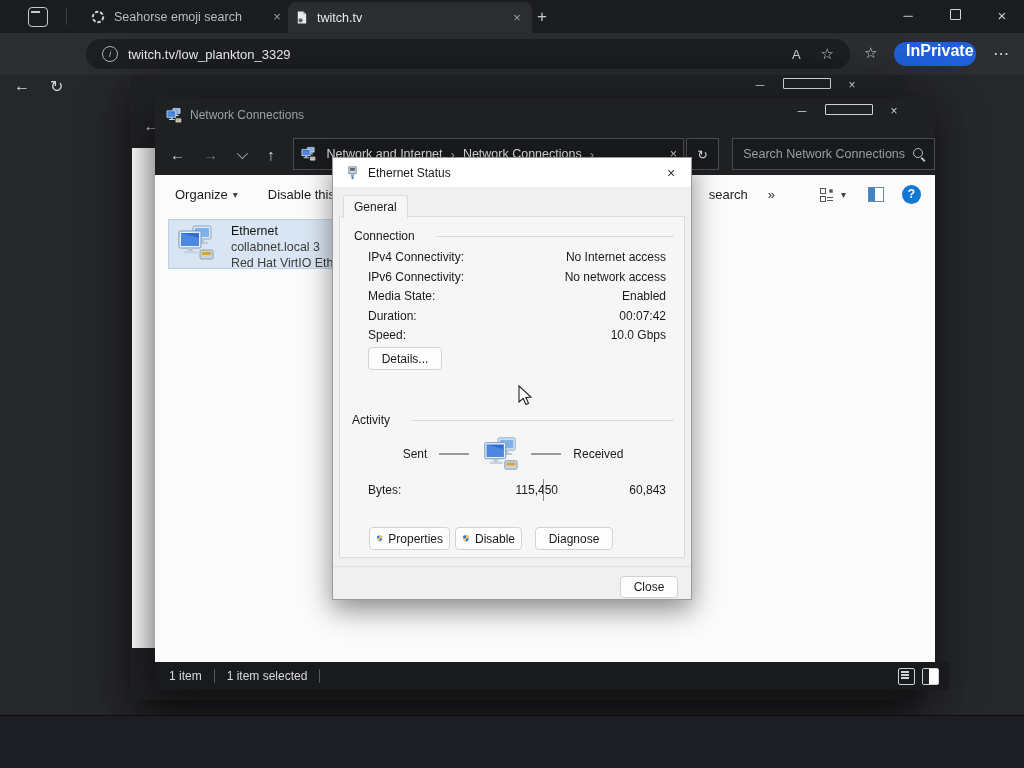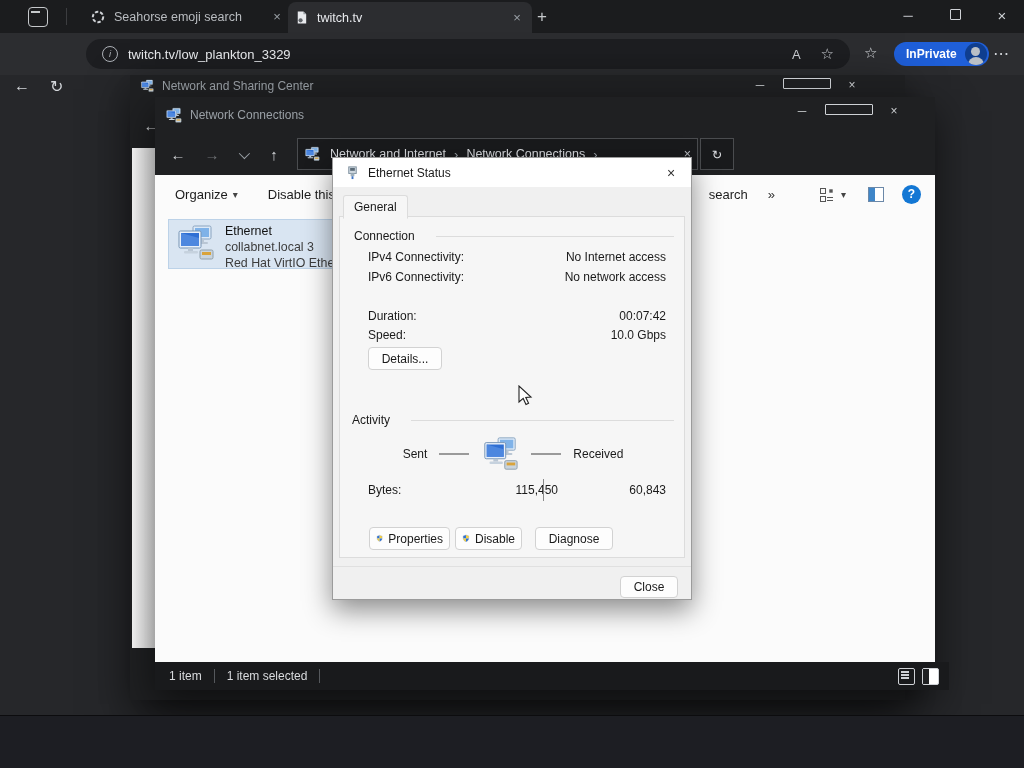--- a/index.html
+++ b/index.html
@@ -26,21 +26,21 @@
   .capbtn{top:5px;width:30px;height:22px;color:#cfd2d6;text-align:center;line-height:22px;font-size:13px;}
   .sq{display:inline-block;width:9px;height:9px;border:1.2px solid #cfd2d6;border-radius:1px;}
   #toolbar{left:0;top:33px;width:1024px;height:42px;background:#2c2d30;}
   .tbtn{color:#d3d6da;font-size:16px;}
   #urlpill{left:86px;top:39px;width:764px;height:30px;border-radius:15px;background:#1d1e21;
            display:flex;align-items:center;color:#e8eaed;font-size:13px;}
   .info-c{width:14px;height:14px;border:1.2px solid #aeb2b8;border-radius:50%;
           margin:0 10px 0 16px;color:#aeb2b8;font-size:9.5px;line-height:14px;text-align:center;font-style:italic;}
   #url-right{margin-left:auto;display:flex;align-items:center;gap:20px;padding-right:16px;color:#c9ccd1;}
   #inprivate{left:894px;top:42px;height:24px;border-radius:13px;background:#1f5fd8;display:flex;
-             align-items:center;color:#fff;font-size:12px;font-weight:700;padding:0 2px 0 12px;gap:8px;}
+             align-items:center;color:#fff;font-size:16px;font-weight:700;padding:0 2px 0 12px;gap:8px;flex-direction:column;}
   #avatar{width:22px;height:22px;border-radius:50%;background:#0f3e8f;position:relative;overflow:hidden;}
   #avatar:before{content:"";position:absolute;left:6.5px;top:4px;width:9px;height:9px;border-radius:50%;background:#b9bfc6;}
   #avatar:after{content:"";position:absolute;left:3px;top:14px;width:16px;height:10px;border-radius:8px 8px 0 0;background:#b9bfc6;}
 
   
   .dkwin{background:#1f2022;box-shadow:0 14px 38px rgba(0,0,0,.55);}
   .dk-title{display:flex;align-items:center;gap:8px;font-size:12px;color:#9aa0a6;padding-left:10px;}
   .dk-controls{position:absolute;display:flex;}
   .dk-controls span{width:46px;text-align:center;color:#c8cbce;font-size:12px;}
 
@@ -56,21 +56,21 @@
   .csep{color:#9aa0a6;padding:0 4px;font-size:13px;}
   input.flat{background:transparent;border:0;outline:0;color:#d8dade;font-size:12.5px;
              font-family:inherit;width:100%;}
   input.flat::placeholder{color:#9a9ea3;}
   .mag{position:relative;width:14px;height:14px;flex:0 0 14px;}
   .mag:before{content:"";position:absolute;left:1px;top:1px;width:8px;height:8px;border:1.6px solid #b9bdc2;border-radius:50%;}
   .mag:after{content:"";position:absolute;left:9.5px;top:9.5px;width:5px;height:1.8px;background:#b9bdc2;transform:rotate(45deg);transform-origin:0 0;}
   #cmdbar{background:#fbfbfb;border-bottom:1px solid #e4e4e4;display:flex;align-items:center;
           color:#1c1c1c;font-size:13px;}
   #nc-content{background:#fbfbfb;}
-  #conn-item{background:#d9e5f2;border:1px solid #bcd2e8;display:flex;gap:10px;padding:3px 6px;}
+  #conn-item{background:#d9e5f2;border:1px solid #bcd2e8;display:flex;gap:16px;padding:3px 6px;}
   .il{font-size:12.4px;line-height:16px;color:#3c3c3c;white-space:nowrap;overflow:hidden;}
   .il b{color:#111;font-weight:400;}
   #statusbar{background:#191a1c;color:#d9dbde;font-size:12px;display:flex;align-items:center;gap:12px;padding-left:14px;}
   .vbar{width:1px;height:14px;background:#55585c;}
   .viewico{width:15px;height:15px;border:1.4px solid #cfd2d6;border-radius:2px;position:relative;}
   .viewico.lines:before{content:"";position:absolute;left:2px;top:2.5px;width:8px;height:1.5px;background:#cfd2d6;
        box-shadow:0 3px 0 #cfd2d6,0 6px 0 #cfd2d6;}
   .viewico.pane{background:#fff;}
   .viewico.pane:before{content:"";position:absolute;left:0;top:0;width:6px;height:100%;background:#1f2022;}
   .tiles{position:relative;width:13px;height:13px;}
@@ -206,26 +206,20 @@
     </span>
   </div>
   <div class="tbtn abs" style="left:864px;top:44px;font-size:15px">☆</div>
   <div id="inprivate" class="abs">
     <span>InPrivate</span>
     <span id="avatar"></span>
   </div>
   <div class="tbtn abs" style="left:993px;top:44px">⋯</div>
 
   <div class="dkwin abs" style="left:130px;top:75px;width:775px;height:625px">
-    <div class="dk-title" style="height:22px">
-      <svg width="14" height="14">
-          <use href="#sym-monitors"></use>
-        </svg>
-      <span>Network and Sharing Center</span>
-    </div>
     <div class="dk-controls" style="right:30px;top:3px">
       <span>─</span>
       <span><span class="sq"></span></span>
       <span>×</span>
     </div>
     <div class="abs navglyph" style="left:4px;top:42px">←</div>
     <div class="whitesliver abs" style="left:2px;top:73px;width:23px;height:500px"></div>
   </div>
 
   <div class="dkwin abs" style="left:155px;top:97px;width:780px;height:593px">
@@ -252,20 +246,24 @@
             <use href="#sym-monitors"></use>
           </svg>
         <span class="crumb">Network and Internet</span>
         <span class="csep">›</span>
         <span class="crumb">Network Connections</span>
         <span class="csep">›</span>
         <span style="margin-left:auto;color:#b9bdc2">×</span>
       </div>
       <div class="field" style="width:32px;height:30px;justify-content:center;margin-left:2px">
         <span>↻</span>
+      </div>
+      <div class="field" style="width:190px;height:30px;margin-left:13px;padding:0 8px">
+        <input class="flat" placeholder="Search Network Connections" style="">
+        <span class="mag"></span>
       </div>
     </div>
 
     <div id="cmdbar" class="abs" style="left:0;top:78px;width:780px;height:38px">
       <span style="margin-left:20px">Organize</span>
       <span style="margin-left:5px;font-size:10px;color:#444">▾</span>
       <span style="margin-left:30px">Disable this n</span>
       <span style="margin-left:auto">search</span>
       <span style="margin-left:20px;color:#333">»</span>
       <span class="tiles" style="margin-left:45px">
@@ -317,20 +315,24 @@
           <span class="gl"></span>
       </div>
       <div class="row" style="top:33px">
         <span>IPv4 Connectivity:</span>
         <span>No Internet access</span>
       </div>
       <div class="row" style="top:53px">
         <span>IPv6 Connectivity:</span>
         <span>No network access</span>
       </div>
+      <div class="row" style="top:72px">
+        <span>Media State:</span>
+        <span>Enabled</span>
+      </div>
       <div class="row" style="top:92px">
         <span>Duration:</span>
         <span>00:07:42</span>
       </div>
       <div class="row" style="top:111px">
         <span>Speed:</span>
         <span>10.0 Gbps</span>
       </div>
       <button class="btn" style="left:28px;top:130px;width:74px;height:23px">Details...</button>
 

